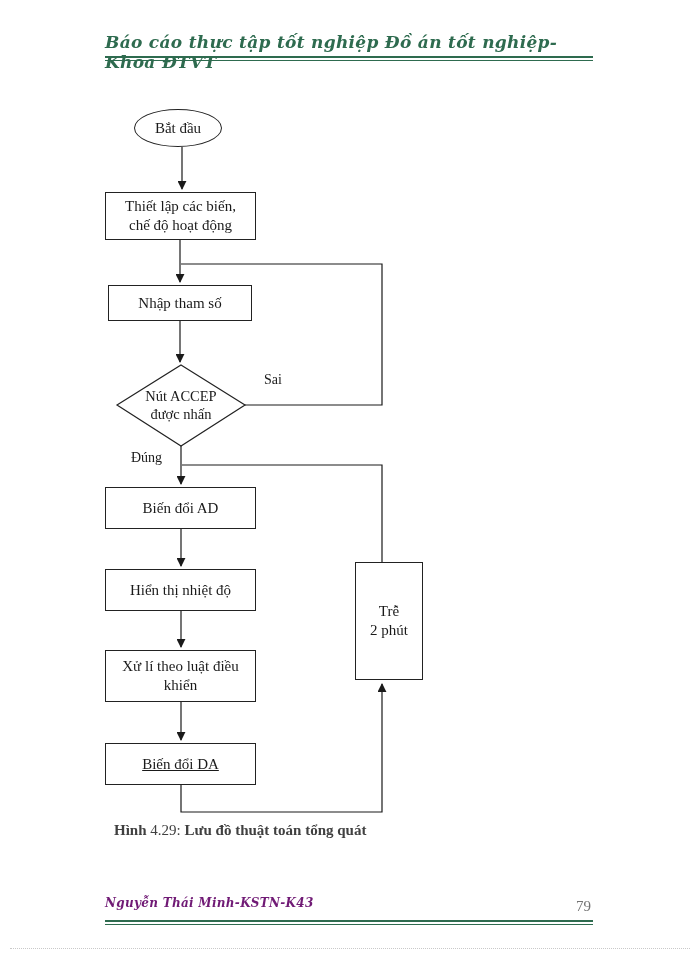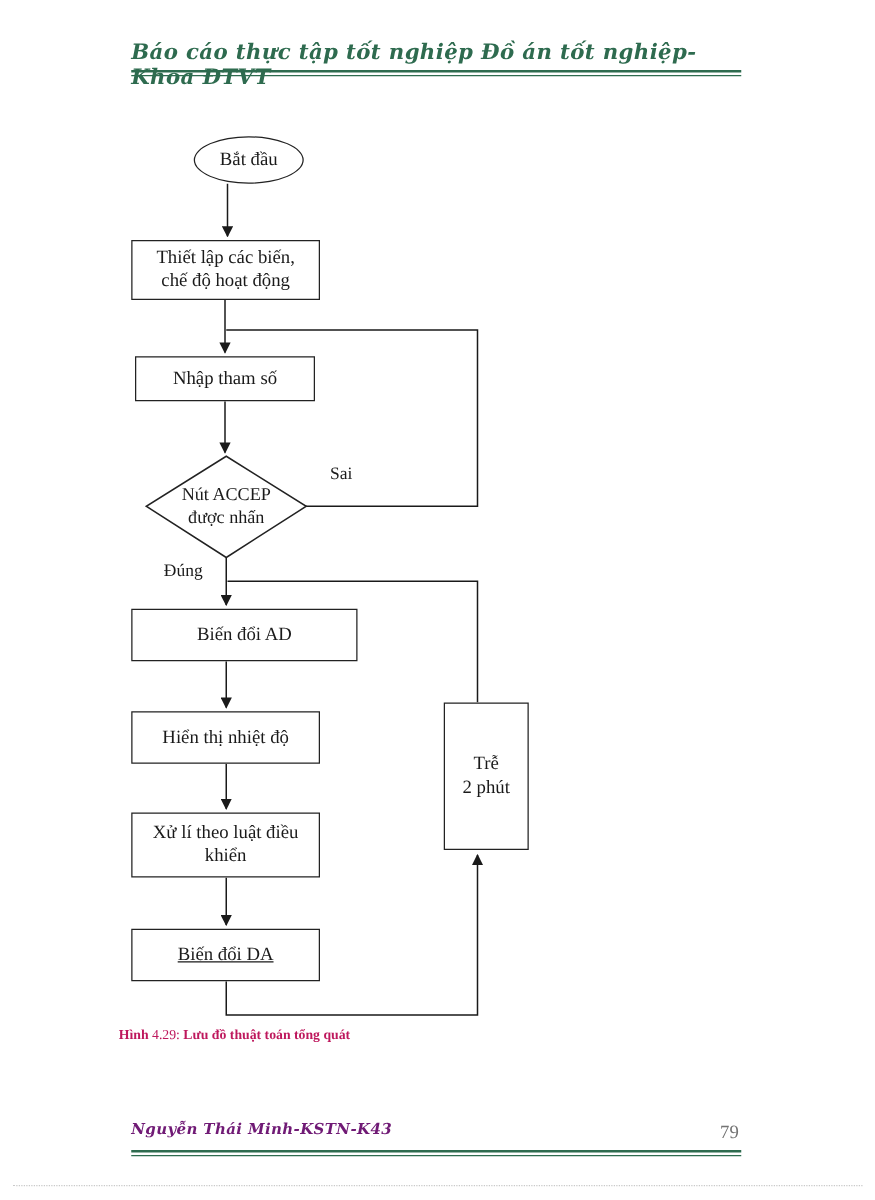--- a/index.html
+++ b/index.html
@@ -45,22 +45,22 @@
     font-size:15px;line-height:1.25;
     white-space:pre-line;
     padding:2px 4px;box-sizing:border-box;
   }
   .node.ellipse{border-radius:50%;}
   .node.plain{border:none;background:transparent;z-index:3;}
   .branch-label{
     position:absolute;z-index:3;font-size:14px;background:transparent;
   }
   .caption{
-    position:absolute;left:95px;top:822px;z-index:3;
-    font-size:11px;color:#be185d;
+    position:absolute;left:114px;top:822px;z-index:3;
+    font-size:15px;color:#404040;
   }
   .caption .b{font-weight:bold;}
 </style>
 </head>
 <body>
 
 <div class="page">
 
   <div class="hdr-text">Báo cáo thực tập tốt nghiệp Đồ án tốt nghiệp-Khoa ĐTVT</div>
   <div class="rule thick" style="top:56px;"></div>
@@ -80,35 +80,35 @@
       <path d="M181,446 V484" marker-end="url(#arrow)"></path>
       <path d="M382,562 V465 H182"></path>
       <path d="M181,529 V566" marker-end="url(#arrow)"></path>
       <path d="M181,611 V647" marker-end="url(#arrow)"></path>
       <path d="M181,702 V740" marker-end="url(#arrow)"></path>
       <path d="M181,785 V812 H382 V684" marker-end="url(#arrow)"></path>
     </g>
     <polygon points="181,365 245,405 181,446 117,405" fill="#ffffff" stroke="#222" stroke-width="1.2"></polygon>
   </svg>
 
-  <div class="node ellipse" style="left:155px;top:109px;width:88px;height:38px;text-align:center;">Bắt đầu</div>
+  <div class="node ellipse" style="left:134px;top:109px;width:88px;height:38px;text-align:center;">Bắt đầu</div>
 
   <div class="node" style="left:105px;top:192px;width:151px;height:48px;">Thiết lập các biến,
 chế độ hoạt động</div>
 
   <div class="node" style="left:108px;top:285px;width:144px;height:36px;">Nhập tham số</div>
 
   <div class="node plain" style="left:123px;top:382px;width:116px;height:46px;font-size:14.5px;">Nút ACCEP
 được nhấn</div>
 
   <div class="branch-label" style="left:264px;top:372px;">Sai</div>
 
   <div class="branch-label" style="left:131px;top:450px;">Đúng</div>
 
-  <div class="node" style="left:105px;top:487px;width:181px;height:42px;">Biến đổi AD</div>
+  <div class="node" style="left:105px;top:487px;width:151px;height:42px;">Biến đổi AD</div>
 
   <div class="node" style="left:105px;top:569px;width:151px;height:42px;">Hiển thị nhiệt độ</div>
 
   <div class="node" style="left:105px;top:650px;width:151px;height:52px;">Xử lí theo luật điều
 khiển</div>
 
   <div class="node" style="left:105px;top:743px;width:151px;height:42px;text-decoration:underline;">Biến đổi DA</div>
 
   <div class="node" style="left:355px;top:562px;width:68px;height:118px;">Trễ
 2 phút</div>

